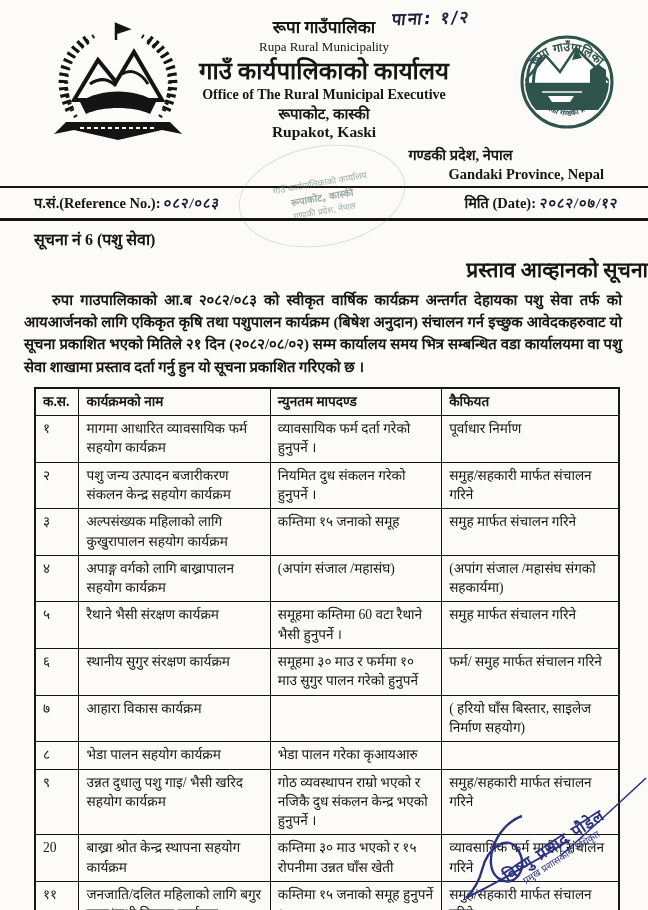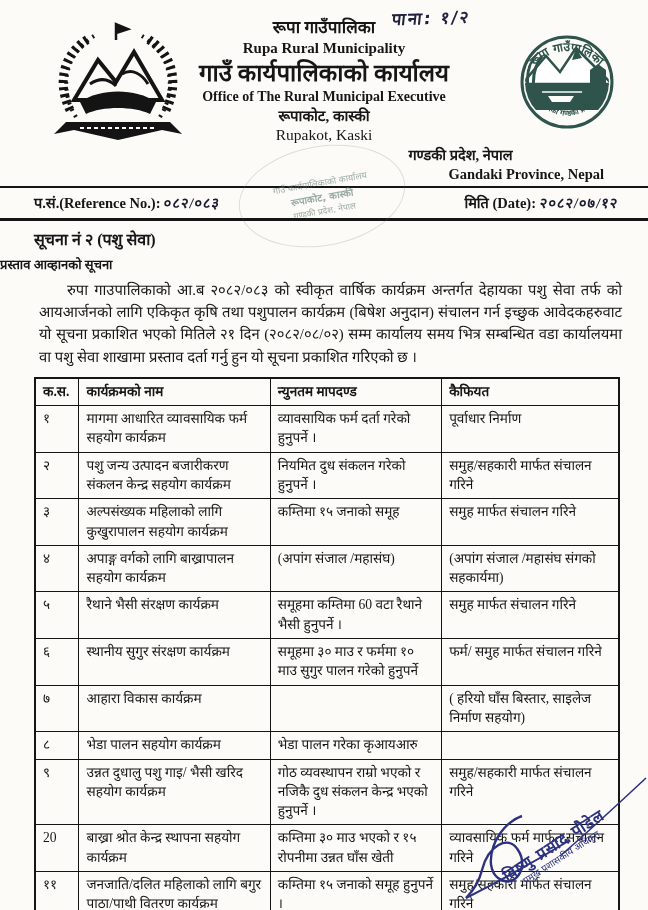--- a/index.html
+++ b/index.html
@@ -16,25 +16,25 @@
   .header { position:relative; height:186px; }
   .page-note {
     position:absolute; left:392px; top:6px; font-size:17px; font-weight:bold;
     transform:skewX(-8deg) rotate(-2deg); color:#23233d; letter-spacing:2px;
     font-family:"DejaVu Sans", sans-serif;
   }
   .emblem-left { position:absolute; left:50px; top:22px; width:136px; height:130px; }
   .seal-right  { position:absolute; right:26px; top:22px; width:110px; height:114px; }
   .titles { position:absolute; left:150px; right:150px; top:18px; text-align:center; line-height:1.22; }
   .t-muni-np   { font-size:17px; font-weight:bold; }
-  .t-muni-en   { font-size:15px; font-weight:bold; }
+  .t-muni-en   { font-size:13px; font-weight:normal; }
   .t-office-np { font-size:24px; font-weight:bold; margin-top:2px; }
   .t-office-en { font-size:14px; font-weight:bold; }
   .t-place-np  { font-size:15px; font-weight:bold; margin-top:2px; }
-  .t-place-en  { font-size:15.5px; font-weight:normal; }
+  .t-place-en  { font-size:15.5px; font-weight:bold; }
   .province-block { position:absolute; right:44px; top:146px; text-align:left; font-weight:bold; line-height:1.3; }
   .province-np { font-size:14.5px; }
   .province-en { font-size:14.5px;margin-left:40px; }
   
   .office-stamp {
     position:absolute; left:238px; top:146px; width:168px; height:100px;
     transform:rotate(-10deg); color:#5f7a6f; opacity:.62; text-align:center;
     display:flex; flex-direction:column; justify-content:center; gap:1px;
     border:1px solid rgba(95,122,111,.35); border-radius:50%;
     font-family:"DejaVu Sans", sans-serif;
@@ -44,24 +44,24 @@
   .office-stamp .s3 { font-size:8.5px; }
   
   .ref-row {
     border-top:2px solid #151515; border-bottom:3px solid #151515;
     padding:4px 30px 6px 34px; display:flex; justify-content:space-between;
     font-size:14.5px; font-weight:bold;
   }
   .hand { transform:skewX(-6deg); display:inline-block; color:#1c1c30; letter-spacing:1px; }
   
   .notice-no { padding:7px 34px 0; font-size:16px; font-weight:bold; }
-  .center-head { text-align:left; font-weight:bold; font-size:13px; margin-top:5px; }
+  .center-head { text-align:right; font-weight:bold; font-size:21px; margin-top:5px; }
   .body-par {
-    margin:6px 26px 0 39px; font-size:14.8px; line-height:1.5;
-    text-align:justify; text-indent:28px;
+    margin:6px 26px 0 24px; font-size:14.8px; line-height:1.5;
+    text-align:justify; text-indent:28px;font-weight:bold;
   }
   
   table.program {
     margin:9px 0 0 34px; width:586px; border-collapse:collapse;
     border:2px solid #151515; font-size:13.6px; line-height:1.42;
   }
   table.program th, table.program td {
     border:1.4px solid #151515; padding:3px 7px 4px; vertical-align:top; text-align:left;
   }
   table.program th { font-weight:bold; }
@@ -171,21 +171,21 @@
     <div>
       <span>प.सं.(Reference No.):</span>
       <span class="hand">०८२/०८३</span>
     </div>
     <div>
       <span>मिति (Date):</span>
       <span class="hand">२०८२/०७/१२</span>
     </div>
   </div>
 
-  <div class="notice-no">सूचना नं २ (पशु सेवा)</div>
+  <div class="notice-no">सूचना नं 6 (पशु सेवा)</div>
   <div class="center-head">प्रस्ताव आव्हानको सूचना</div>
 
   <p class="body-par">रुपा गाउपालिकाको आ.ब २०८२/०८३ को स्वीकृत वार्षिक कार्यक्रम अन्तर्गत देहायका पशु सेवा तर्फ को आयआर्जनको लागि एकिकृत कृषि तथा पशुपालन कार्यक्रम (बिषेश अनुदान) संचालन गर्न इच्छुक आवेदकहरुवाट यो सूचना प्रकाशित भएको मितिले २१ दिन (२०८२/०८/०२) सम्म कार्यालय समय भित्र सम्बन्धित वडा कार्यालयमा वा पशु सेवा शाखामा प्रस्ताव दर्ता गर्नु हुन यो सूचना प्रकाशित गरिएको छ ।</p>
 
   <table class="program">
     <colgroup>
       <col class="sn">
         <col class="col-name">
         <col class="col-crit">
         <col class="col-rem">

